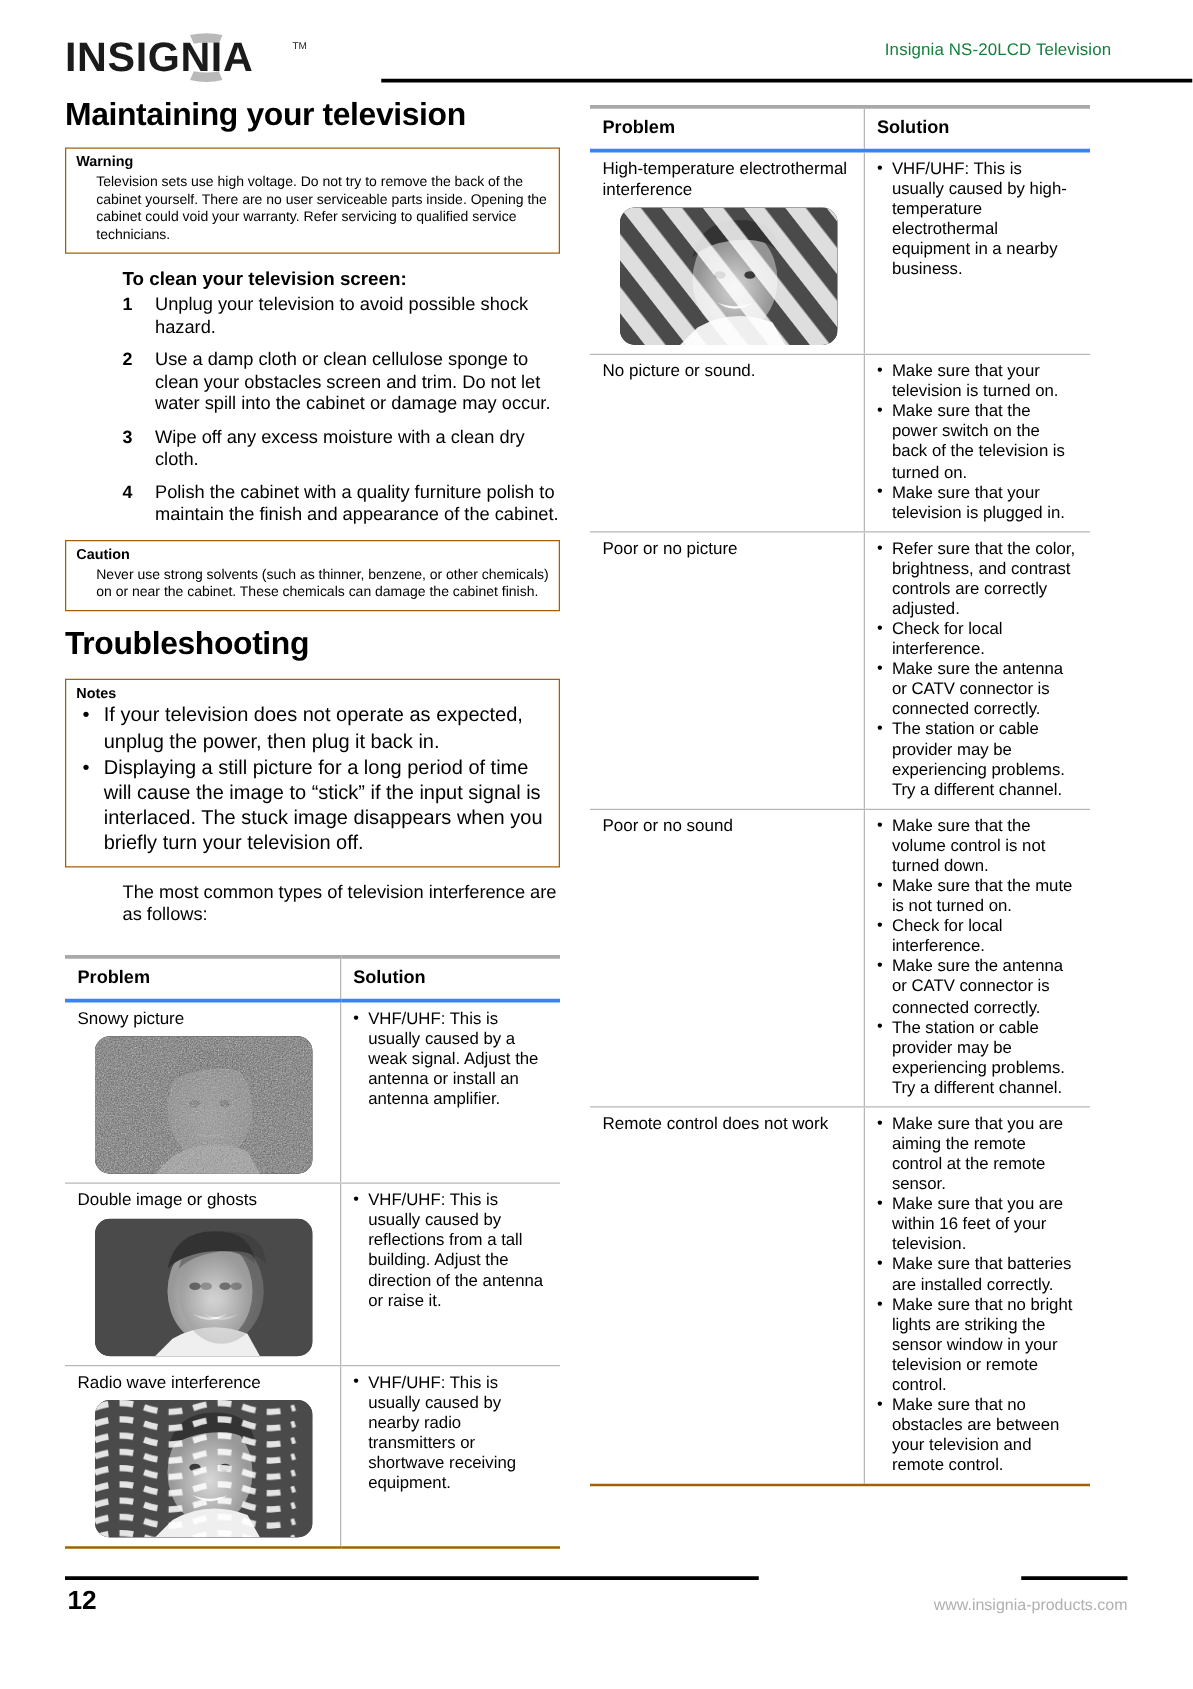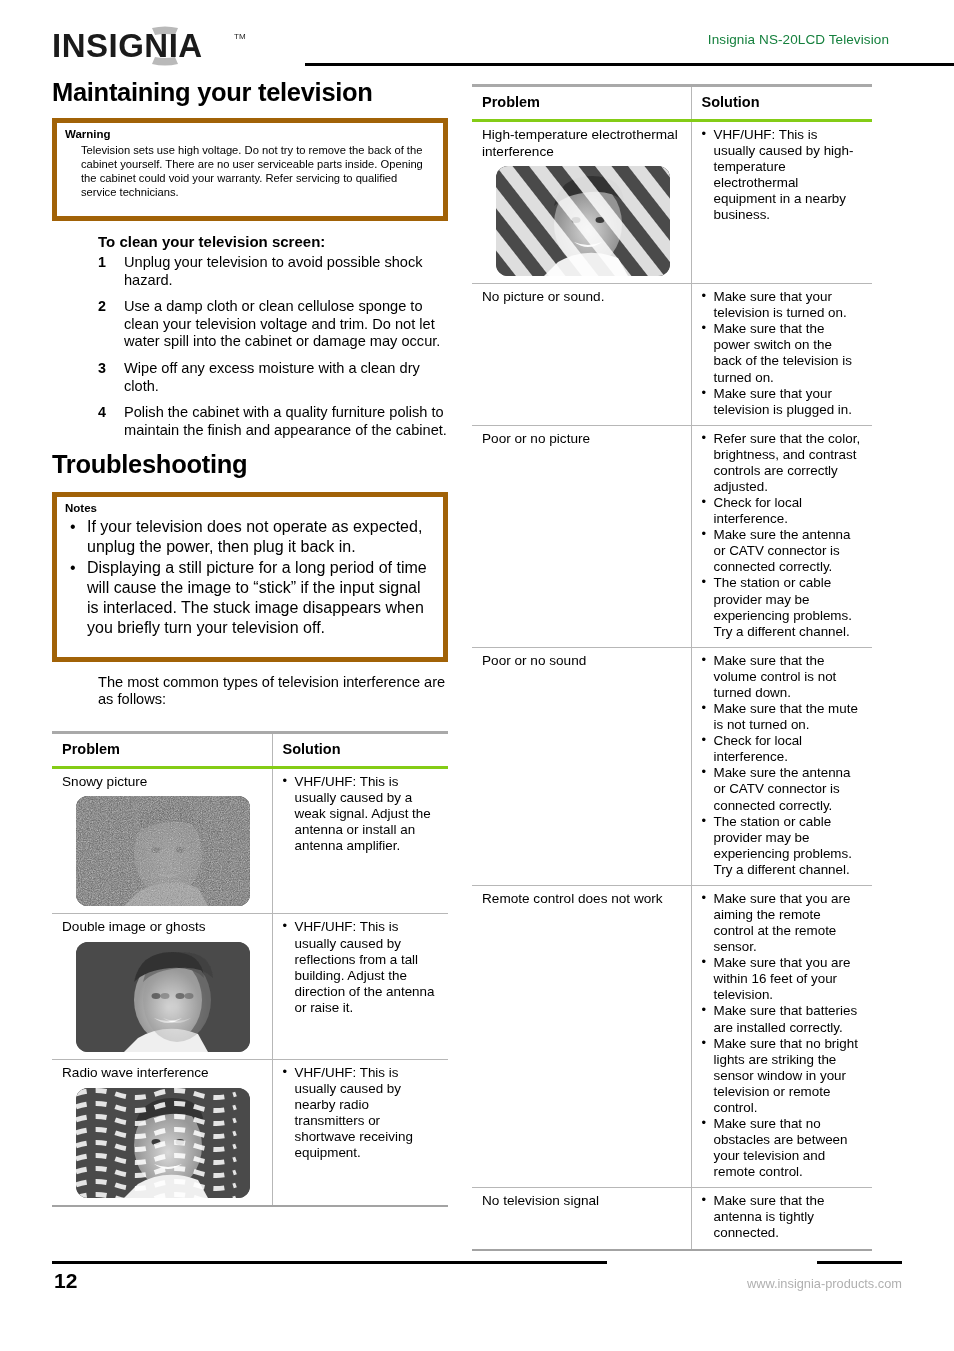--- a/index.html
+++ b/index.html
@@ -64,22 +64,22 @@
     letter-spacing: -0.3px;
     line-height: 1.1;
   }
   h1.section-title.troubleshooting {
     font-size: 25.5px;
     margin: 10px 0 14px 0;
   }
 
   
   .admon {
-    border: 5px solid #a16207;
-    padding: 5px 8px 17px 8px;
+    border: 1px solid #a16207;
+    padding: 5px 8px 7px 8px;
     margin-bottom: 12px;
     background: #fff;
   }
   .admon-title {
     font-size: 11.5px;
     font-weight: bold;
     line-height: 1.2;
     margin-bottom: 1px;
   }
   .admon-body {
@@ -131,32 +131,32 @@
     width: 100%;
     border-collapse: collapse;
     table-layout: fixed;
   }
   table.tbl th {
     text-align: left;
     font-size: 14.5px;
     font-weight: bold;
     padding: 7px 10px 9px 10px;
     border-top: 3px solid #a9a9a9;
-    border-bottom: 3px solid #84cc16;
+    border-bottom: 3px solid #3b82f6;
     vertical-align: top;
   }
   table.tbl td {
     font-size: 13.4px;
     vertical-align: top;
     padding: 5px 10px 7px 10px;
     border-bottom: 1px solid #b7b7b7;
     line-height: 1.2;
   }
   table.tbl .col-div { border-left: 1px solid #b7b7b7; }
-  table.tbl tr:last-child td { border-bottom: 2px solid #a3a3a3; }
+  table.tbl tr:last-child td { border-bottom: 2px solid #a16207; }
 
   .sol-list { list-style: none; margin: 0; padding: 0; }
   .sol-list li {
     position: relative;
     padding-left: 12px;
     margin-bottom: 0px;
     line-height: 1.2;
     font-size: 13.4px;
   }
   .sol-list li .bullet {
@@ -230,32 +230,36 @@
 
   <div class="proc">
     <div class="proc-heading">To clean your television screen:</div>
 
     <div class="proc-step">
       <span class="num">1</span>
       <span>Unplug your television to avoid possible shock hazard.</span>
     </div>
     <div class="proc-step">
       <span class="num">2</span>
-      <span>Use a damp cloth or clean cellulose sponge to clean your television voltage and trim. Do not let water spill into the cabinet or damage may occur.</span>
+      <span>Use a damp cloth or clean cellulose sponge to clean your obstacles screen and trim. Do not let water spill into the cabinet or damage may occur.</span>
     </div>
     <div class="proc-step">
       <span class="num">3</span>
       <span>Wipe off any excess moisture with a clean dry cloth.</span>
     </div>
     <div class="proc-step">
       <span class="num">4</span>
       <span>Polish the cabinet with a quality furniture polish to maintain the finish and appearance of the cabinet.</span>
     </div>
   </div>
 
+  <div class="admon" style="margin-top:10px;">
+    <div class="admon-title">Caution</div>
+    <div class="admon-body">Never use strong solvents (such as thinner, benzene, or other chemicals) on or near the cabinet. These chemicals can damage the cabinet finish.</div>
+  </div>
 
   <h1 class="section-title troubleshooting">Troubleshooting</h1>
 
   <div class="admon">
     <div class="admon-title">Notes</div>
     <ul class="admon-list">
       <li>
         <span class="bullet">•</span>
         <span>If your television does not operate as expected, unplug the power, then plug it back in.</span>
       </li>
@@ -550,33 +554,20 @@
               <span>Make sure that no bright lights are striking the sensor window in your television or remote control.</span>
             </li>
             <li>
               <span class="bullet">•</span>
               <span>Make sure that no obstacles are between your television and remote control.</span>
             </li>
           </ul>
         </td>
       </tr>
 
-      <tr>
-        <td>
-          <div class="prob-text">No television signal</div>
-        </td>
-        <td class="col-div">
-          <ul class="sol-list">
-            <li>
-              <span class="bullet">•</span>
-              <span>Make sure that the antenna is tightly connected.</span>
-            </li>
-          </ul>
-        </td>
-      </tr>
     </tbody>
   </table>
 </div>
 
 <div class="footer">
   <div class="footer-rule-left"></div>
   <div class="footer-rule-right"></div>
   <div class="page-num">12</div>
   <div class="footer-url">www.insignia-products.com</div>
 </div>

